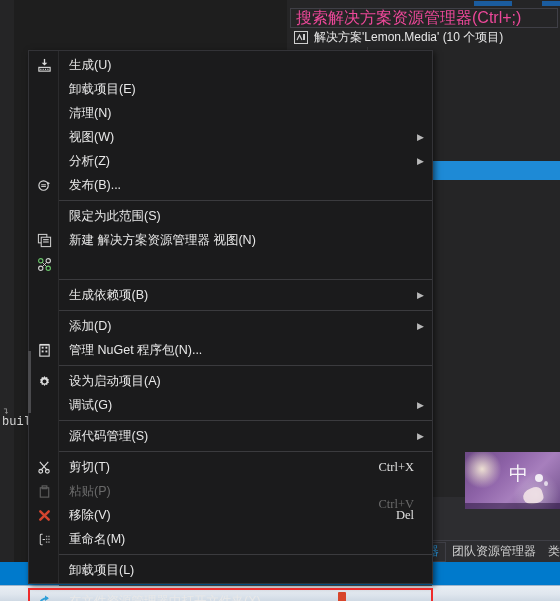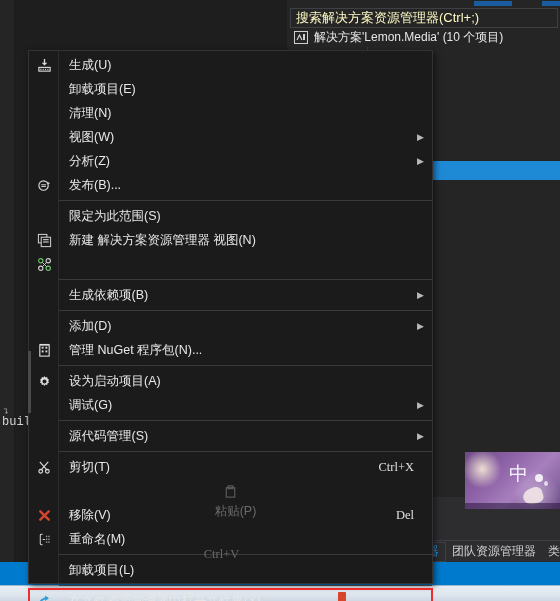--- a/index.html
+++ b/index.html
@@ -47,21 +47,21 @@
     position: absolute; top: 1px; height: 5px; background: #1b5c9e;
   }
   .se-topbtn.a { left: 4px; width: 38px; }
   .se-topbtn.b { left: 72px; width: 42px; }
   .se-search {
     position: absolute; left: 290px; top: 8px; width: 268px; height: 20px;
     background: #252526; border: 1px solid #3f3f46;
     display: flex; align-items: center;
   }
   .se-search-text {
-    font-size: 13px; color: #fef9c3; padding-left: 5px;
+    font-size: 16px; color: #ec4899; padding-left: 5px;
     white-space: nowrap; overflow: hidden;
   }
   .se-tree {
     position: absolute; left: 290px; top: 28px; width: 270px; height: 175px;
   }
   .se-row {
     height: 19px; display: flex; align-items: center;
     font-size: 12px; color: #e6e6e6; white-space: nowrap;
     padding-left: 4px;
   }
@@ -152,21 +152,21 @@
   }
   .ctx-gutter {
     position: absolute; left: 0; top: 0; width: 30px; height: 100%;
     background: #1b1b1c; border-right: 1px solid #2b2b2d;
   }
   .ctx-items { position: relative; }
   .mi {
     position: relative; height: 24px; display: flex; align-items: center;
     color: #e8e8e8; font-size: 12.5px; white-space: nowrap;
   }
-  .mi.disabled { color: #6a6a6a; flex-direction: column; }
+  .mi.disabled { color: #6a6a6a; }
   .mi .icon {
     width: 30px; flex: none; display: flex; align-items: center;
     justify-content: center; height: 24px;
   }
   .mi .label { padding-left: 10px; flex: 1 1 auto; }
   .mi .accel {
     padding-right: 18px; color: #e0e0e0; font-size: 12.5px; font-family: Liberation Serif, serif;
   }
   .mi.disabled .accel { color: #6a6a6a; margin-top: 27px; }
   .mi .arrow {

